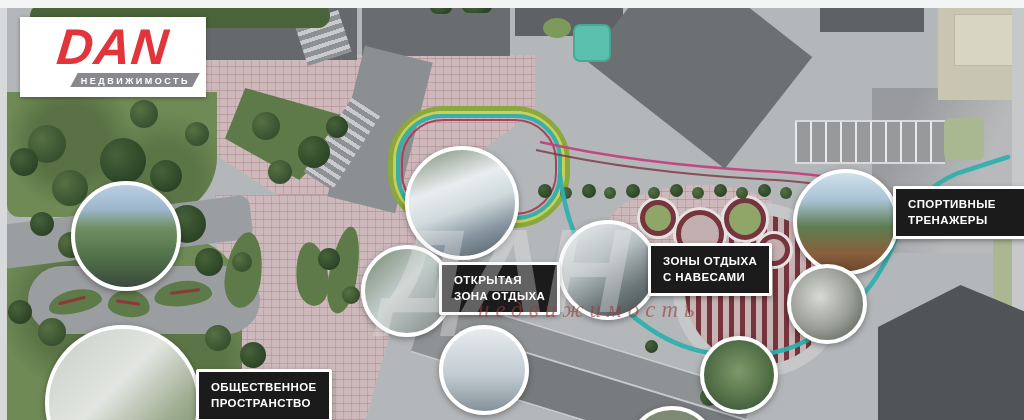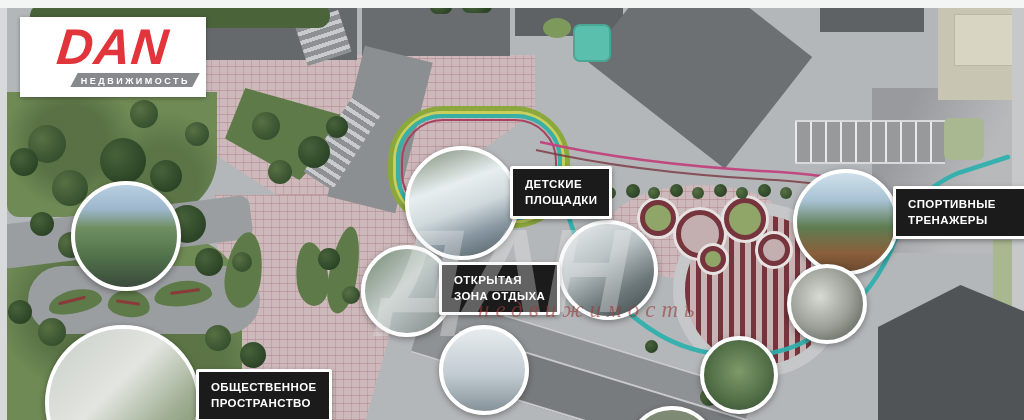--- a/index.html
+++ b/index.html
@@ -198,28 +198,28 @@
 
   <svg class="abs paths-svg" width="1024" height="420" viewBox="0 0 1024 420">
     <path d="M 536,150 C 616,168 696,176 776,180 C 822,183 854,189 880,198" fill="none" stroke="#7a3640" stroke-width="2" opacity="0.8"></path>
     <path d="M 540,142 C 620,160 700,168 780,172 C 826,175 858,181 884,190" fill="none" stroke="#c2427e" stroke-width="2.5" opacity="0.95"></path>
     <path d="M 560,176 C 568,238 598,298 658,334 C 700,359 762,364 806,341 C 851,317 881,279 896,238 C 908,206 928,186 958,173 L 1008,157" fill="none" stroke="#2fb0ad" stroke-width="4.5" stroke-linecap="round" opacity="0.95"></path>
   </svg>
 
   <div class="abs co-circle ph-niks" style="left:71px;top:181px;width:102px;height:102px;"></div>
 
   <div class="abs co-circle ph-children" style="left:405px;top:146px;width:106px;height:106px;"></div>
-  <div class="abs co-label" style="left:510px;top:166px;">ДЕТСКИЕ
-ПЛОЩАДКИ</div>
 
   <div class="abs co-circle ph-open" style="left:361px;top:245px;width:84px;height:84px;"></div>
   <div class="abs co-label" style="left:439px;top:262px;">ОТКРЫТАЯ
 ЗОНА ОТДЫХА</div>
 
   <div class="abs co-circle ph-canopy" style="left:558px;top:220px;width:92px;height:92px;"></div>
+  <div class="abs co-label" style="left:648px;top:243px;">ЗОНЫ ОТДЫХА
+С НАВЕСАМИ</div>
 
   <div class="abs co-circle ph-sport" style="left:793px;top:169px;width:98px;height:98px;"></div>
   <div class="abs co-label" style="left:893px;top:186px;width:145px;">СПОРТИВНЫЕ
 ТРЕНАЖЕРЫ</div>
 
   <div class="abs co-circle ph-rest" style="left:787px;top:264px;width:72px;height:72px;"></div>
 
   <div class="abs co-circle ph-art" style="left:439px;top:325px;width:82px;height:82px;"></div>
 
   <div class="abs co-circle ph-gazebo" style="left:700px;top:336px;width:70px;height:70px;"></div>

